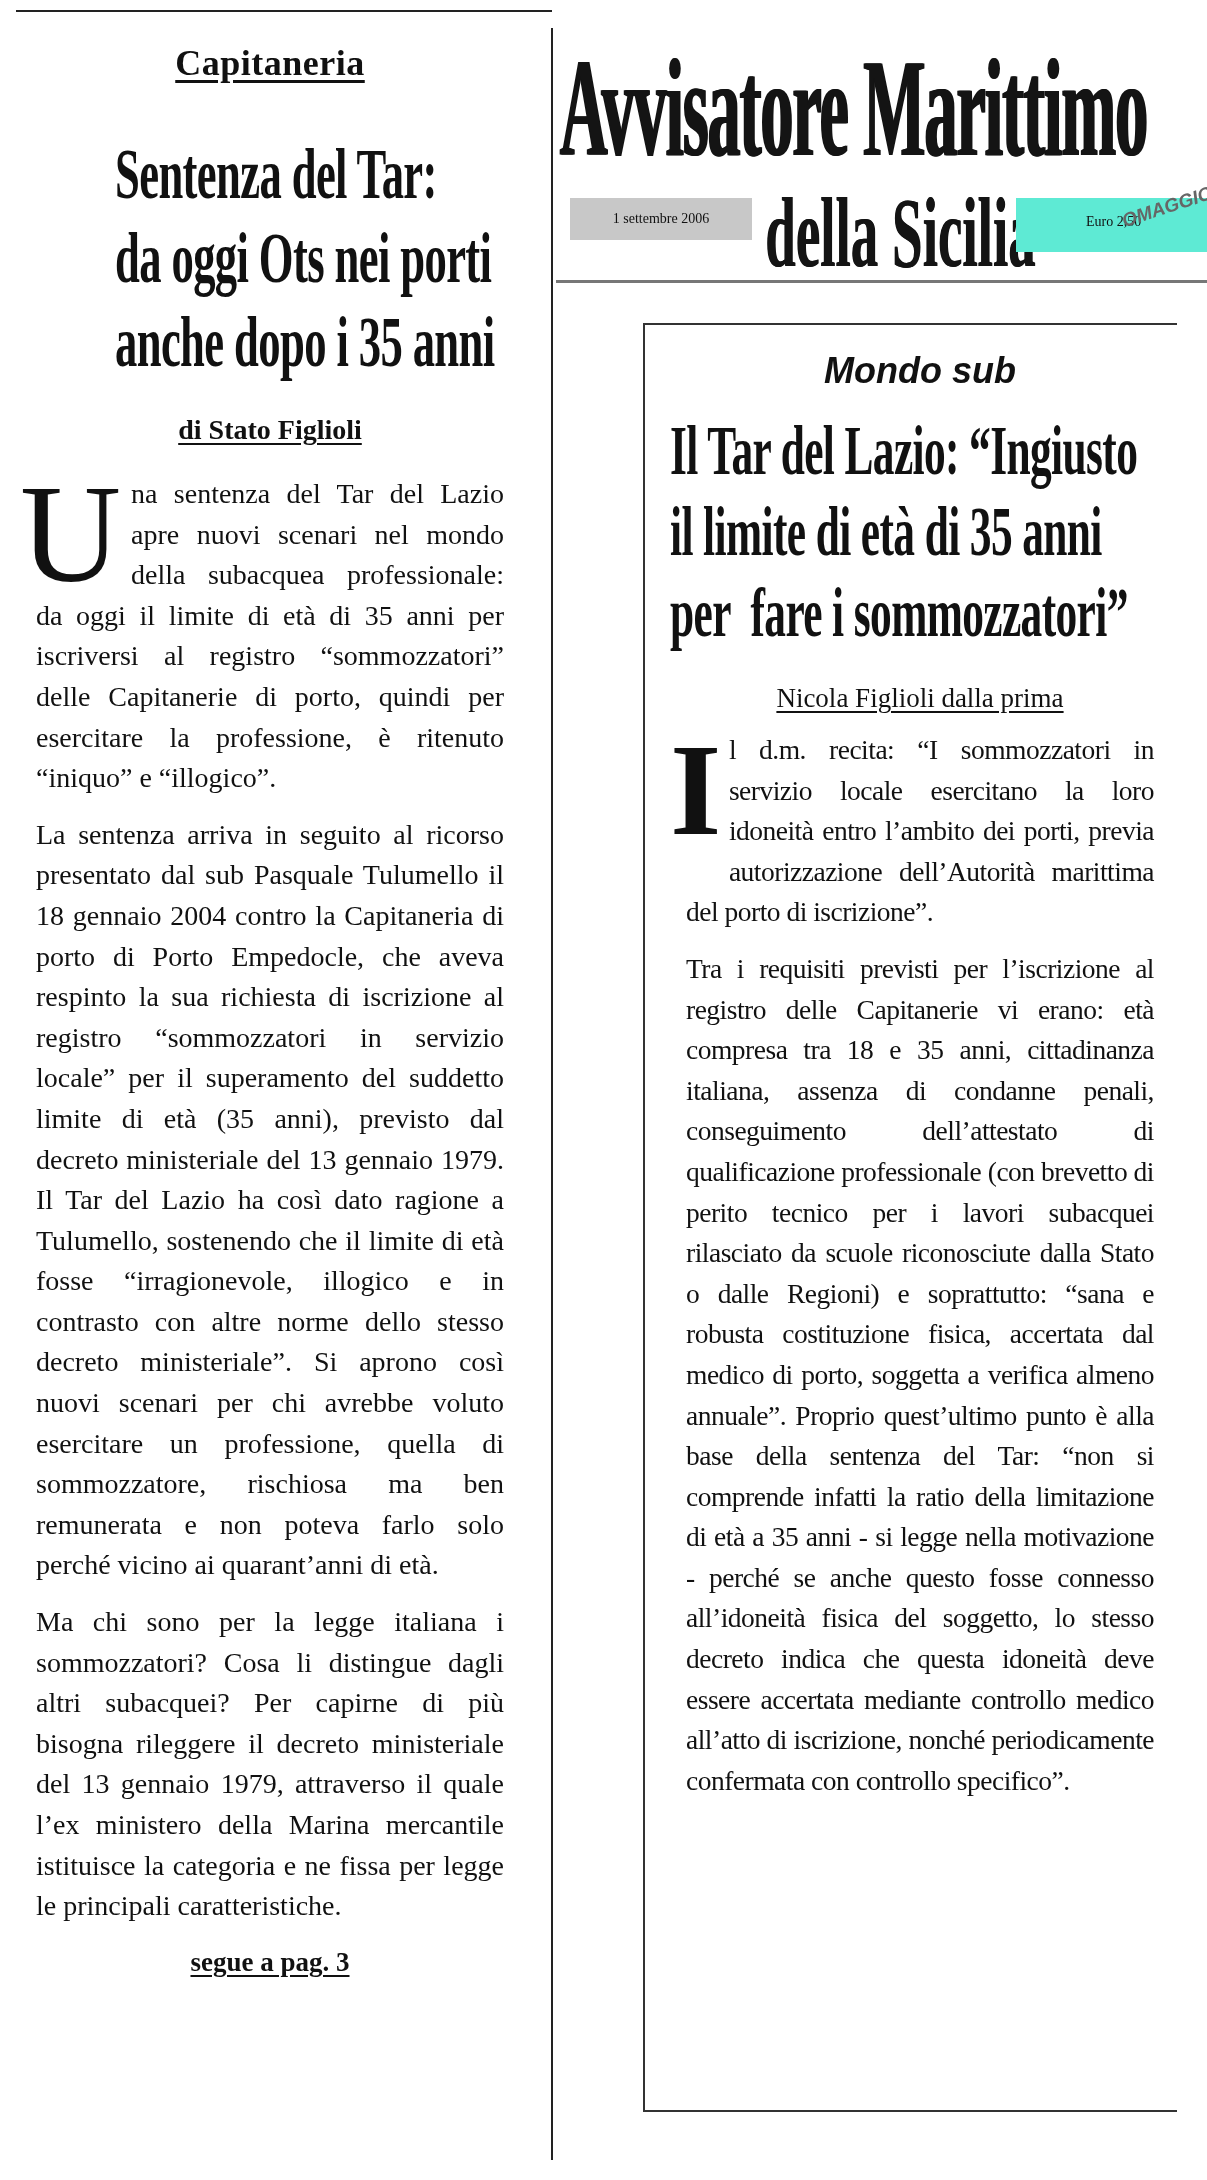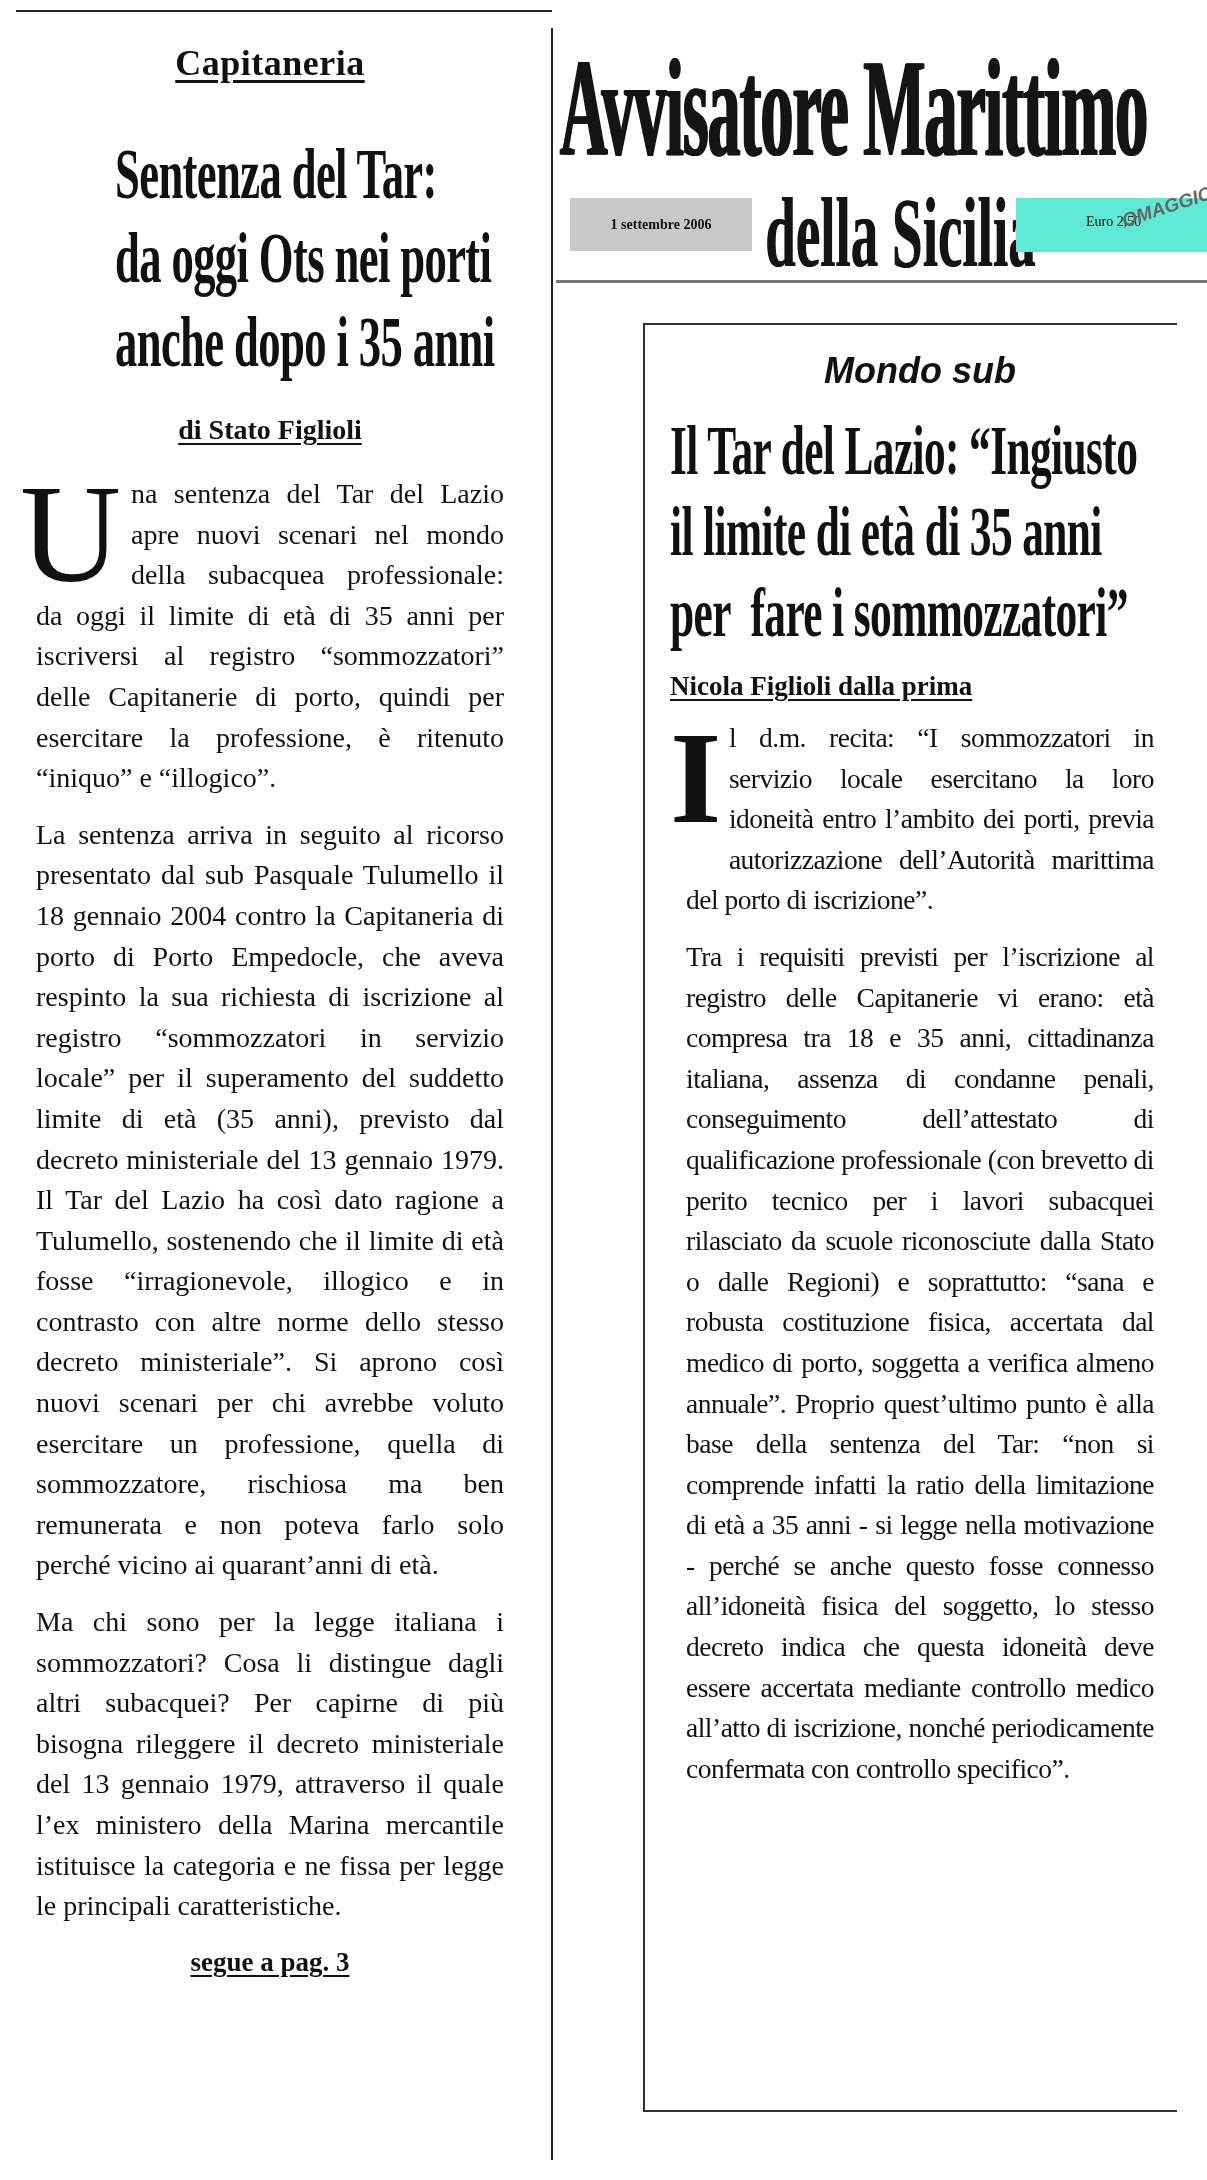--- a/index.html
+++ b/index.html
@@ -15,34 +15,34 @@
   .headline-left { text-align: center; font-family: "Liberation Serif", serif; font-weight: bold; font-size: 72px; line-height: 84px; margin-top: 48px; transform: scaleX(0.62); transform-origin: center; white-space: nowrap; letter-spacing: -1px; }
   .byline-left { text-align: center; font-weight: bold; font-size: 28px; text-decoration: underline; text-underline-offset: 4px; text-decoration-thickness: 2px; margin-top: 30px; }
   .body-left { margin-top: 28px; font-size: 28px; line-height: 40.6px; text-align: justify; hyphens: none; }
   .body-left p, .body-right p { margin: 16px; }
   .dropcap-U { float: left; font-size: 140px; line-height: 108px; height: 106px; margin: 6px 10px 0 0; font-family: "Liberation Serif", serif; }
   .segue { text-align: center; font-weight: bold; font-size: 27px; text-decoration: underline; text-underline-offset: 4px; text-decoration-thickness: 2px; margin-top: 20px; }
 
   
   .masthead { position: absolute; left: 560px; top: 38px; width: 647px; }
   .mast-title { font-family: "Liberation Serif", serif; font-weight: bold; font-size: 140px; line-height: 140px; white-space: nowrap; transform: scaleX(0.47); transform-origin: left top; letter-spacing: -2px; color: #141414; text-shadow: 2px 0 0 #141414, -2px 0 0 #141414; }
-  .date-box { position: absolute; left: 10px; top: 160px; width: 182px; height: 53px; background: #c8c8c8; display: flex; align-items: center; justify-content: center; font-size: 14px; font-weight: bold; }
+  .date-box { position: absolute; left: 10px; top: 160px; width: 182px; height: 42px; background: #c8c8c8; display: flex; align-items: center; justify-content: center; font-size: 14px; }
   .price-box { position: absolute; left: 456px; top: 160px; width: 186px; height: 54px; background: #5eead4; font-size: 14px; padding-left: 34px; }
   .price-box .price { position: absolute; left: 70px; top: 16px; }
   .price-box .omaggio { position: absolute; left: 110px; top: 12px; font-family: "Liberation Sans", sans-serif; font-weight: bold; font-style: italic; font-size: 19px; color: #666; transform: rotate(-18deg); transform-origin: left bottom; }
   .mast-sub { position: absolute; left: 205px; top: 145px; font-family: "Liberation Serif", serif; font-weight: bold; font-size: 100px; line-height: 100px; transform: scaleX(0.55); transform-origin: left top; white-space: nowrap; color: #141414; text-shadow: 1px 0 0 #141414; }
   .mast-rule { position: absolute; left: 556px; top: 280px; width: 651px; height: 3px; background: #777; }
 
   
   .box { position: absolute; left: 643px; top: 323px; width: 532px; height: 1785px; border-top: 2px solid #333; border-left: 2px solid #333; border-bottom: 2px solid #333; }
   .right-col { position: absolute; left: 670px; top: 350px; width: 500px; }
   .kicker-right { text-align: center; font-family: "Liberation Sans", sans-serif; font-weight: bold; font-style: italic; font-size: 36px; text-underline-offset: 5px; text-decoration-thickness: 3px; }
   .headline-right { font-family: "Liberation Serif", serif; font-weight: bold; font-size: 70px; line-height: 81px; margin-top: 18px; white-space: nowrap; transform: scaleX(0.62); transform-origin: left top; letter-spacing: -1px; }
   .headline-right div { white-space: pre; }
-  .byline-right { text-align: left; font-weight: bold; font-size: 27px; text-decoration: underline; text-underline-offset: 4px; text-decoration-thickness: 2px; margin-top: 18px; }
+  .byline-right { text-align: center; font-weight: normal; font-size: 27px; text-decoration: underline; text-underline-offset: 4px; text-decoration-thickness: 2px; margin-top: 30px; }
   .body-right { margin-top: 14px; font-size: 27.5px; line-height: 40.6px; text-align: justify; letter-spacing: -0.5px; }
   .dropcap-I { float: left; font-size: 132px; line-height: 100px; height: 112px; margin: 10px 8px 0 0; font-weight: bold; }
 </style>
 </head>
 <body>
 
 <div class="top-rule"></div>
 <div class="col-divider"></div>
 
 <div class="left-col">

